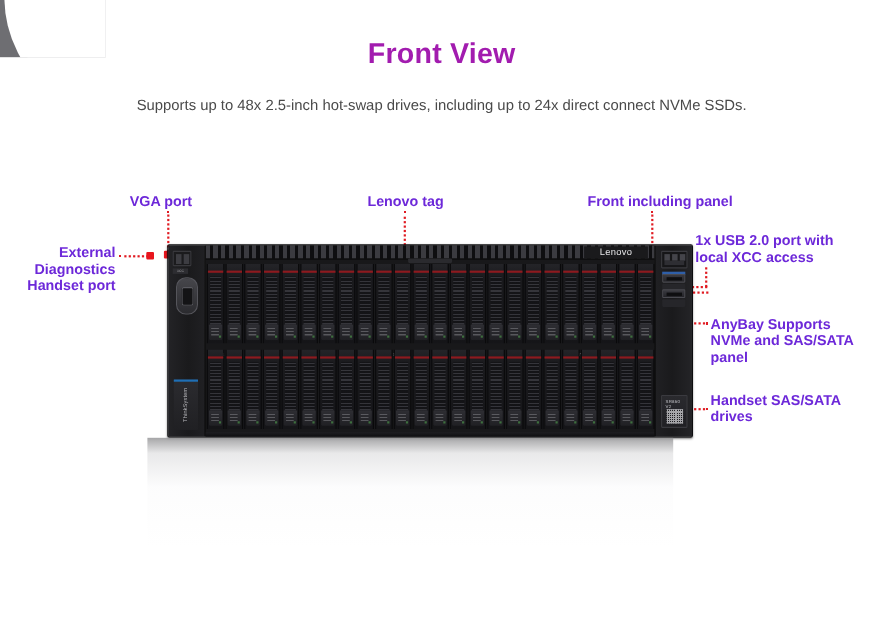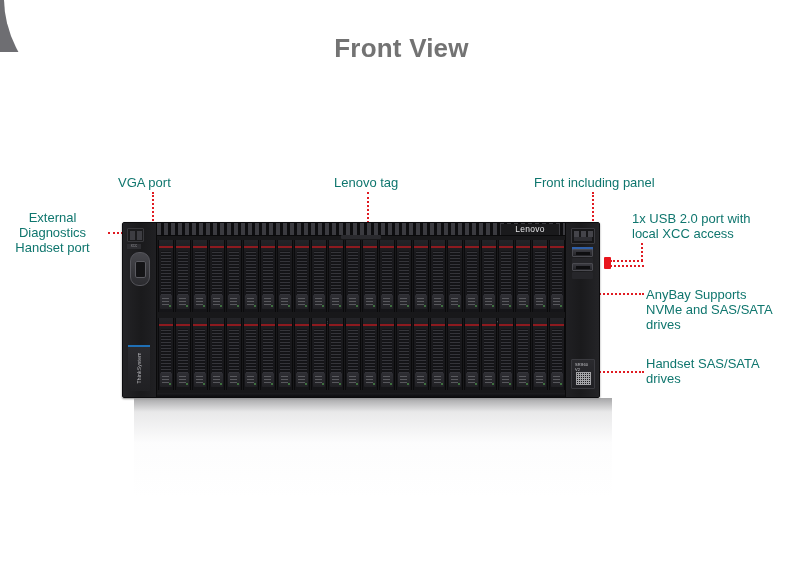--- a/index.html
+++ b/index.html
@@ -40,40 +40,41 @@
     border-bottom-left-radius: 160px 130px;
   }
 
   
   .page-title {
     position: absolute;
     left: 0; top: 33px; width: 803px;
     text-align: center;
     font-size: 26px;
     font-weight: bold;
-    color: #737373;
+    color: #a21caf;
     letter-spacing: .2px;
   }
   .page-subtitle {
     position: absolute;
     left: 0; top: 88px; width: 803px;
     text-align: center;
     font-size: 13.5px;
     color: #4a4a4a;
   }
 
   
   .anno {
     position: absolute;
     font-size: 13px;
-    color: #0f766e;
+    color: #6d28d9;
     line-height: 15px;
     white-space: pre-line;
-  }
-  .anno.right-align { text-align: center; }
+    font-weight: bold;
+  }
+  .anno.right-align { text-align: right; margin-top: 12px; }
 
   
   .lead-h {
     position: absolute;
     height: 0;
     border-top: 2px dotted #e01b22;
   }
   .lead-v {
     position: absolute;
     width: 0;
@@ -82,21 +83,21 @@
   .dot {
     position: absolute;
     width: 7px; height: 7px;
     background: #e8151d;
     border-radius: 1px;
   }
 
   
   .server {
     position: absolute;
-    left: 122px; top: 222px;
+    left: 152px; top: 222px;
     width: 478px; height: 176px;
     background: linear-gradient(180deg,#2a2a2c 0%, #1d1d1f 45%, #141416 100%);
     border: 1px solid #0c0c0e;
     border-radius: 2px;
     box-shadow: 0 1px 2px rgba(0,0,0,.45);
     overflow: hidden;
   }
 
   
   .bezel-left {
@@ -389,20 +390,21 @@
 </head>
 <body>
 
 <div id="page">
 
   <div class="corner-curve">
     <div class="inner-white"></div>
   </div>
 
   <div class="page-title">Front View</div>
+  <div class="page-subtitle">Supports up to 48x 2.5-inch hot-swap drives, including up to 24x direct connect NVMe SSDs.</div>
 
   <div class="anno" style="left:118px; top:175px;">VGA port</div>
   <div class="lead-v" style="left:152px; top:192px; height:37px;"></div>
   <div class="dot" style="left:149px; top:228px;"></div>
 
   <div class="anno right-align" style="left:0px; top:210px; width:105px;">External
 Diagnostics
 Handset port</div>
   <div class="lead-h" style="left:108px; top:232px; width:27px;"></div>
   <div class="dot" style="left:133px; top:229px;"></div>
@@ -419,21 +421,21 @@
 local XCC access</div>
   <div class="lead-v" style="left:641px; top:243px; height:18px;"></div>
   <div class="lead-h" style="left:610px; top:260px; width:33px;"></div>
   <div class="dot" style="left:604px; top:257px;"></div>
 
   <div class="lead-h" style="left:610px; top:265px; width:34px;"></div>
   <div class="dot" style="left:604px; top:262px;"></div>
 
   <div class="anno" style="left:646px; top:287px;">AnyBay Supports
 NVMe and SAS/SATA
-drives</div>
+panel</div>
   <div class="lead-h" style="left:572px; top:293px; width:72px;"></div>
   <div class="dot" style="left:566px; top:290px;"></div>
 
   <div class="anno" style="left:646px; top:356px;">Handset SAS/SATA
 drives</div>
   <div class="lead-h" style="left:572px; top:371px; width:72px;"></div>
   <div class="dot" style="left:566px; top:368px;"></div>
 
   <div class="server">
 

